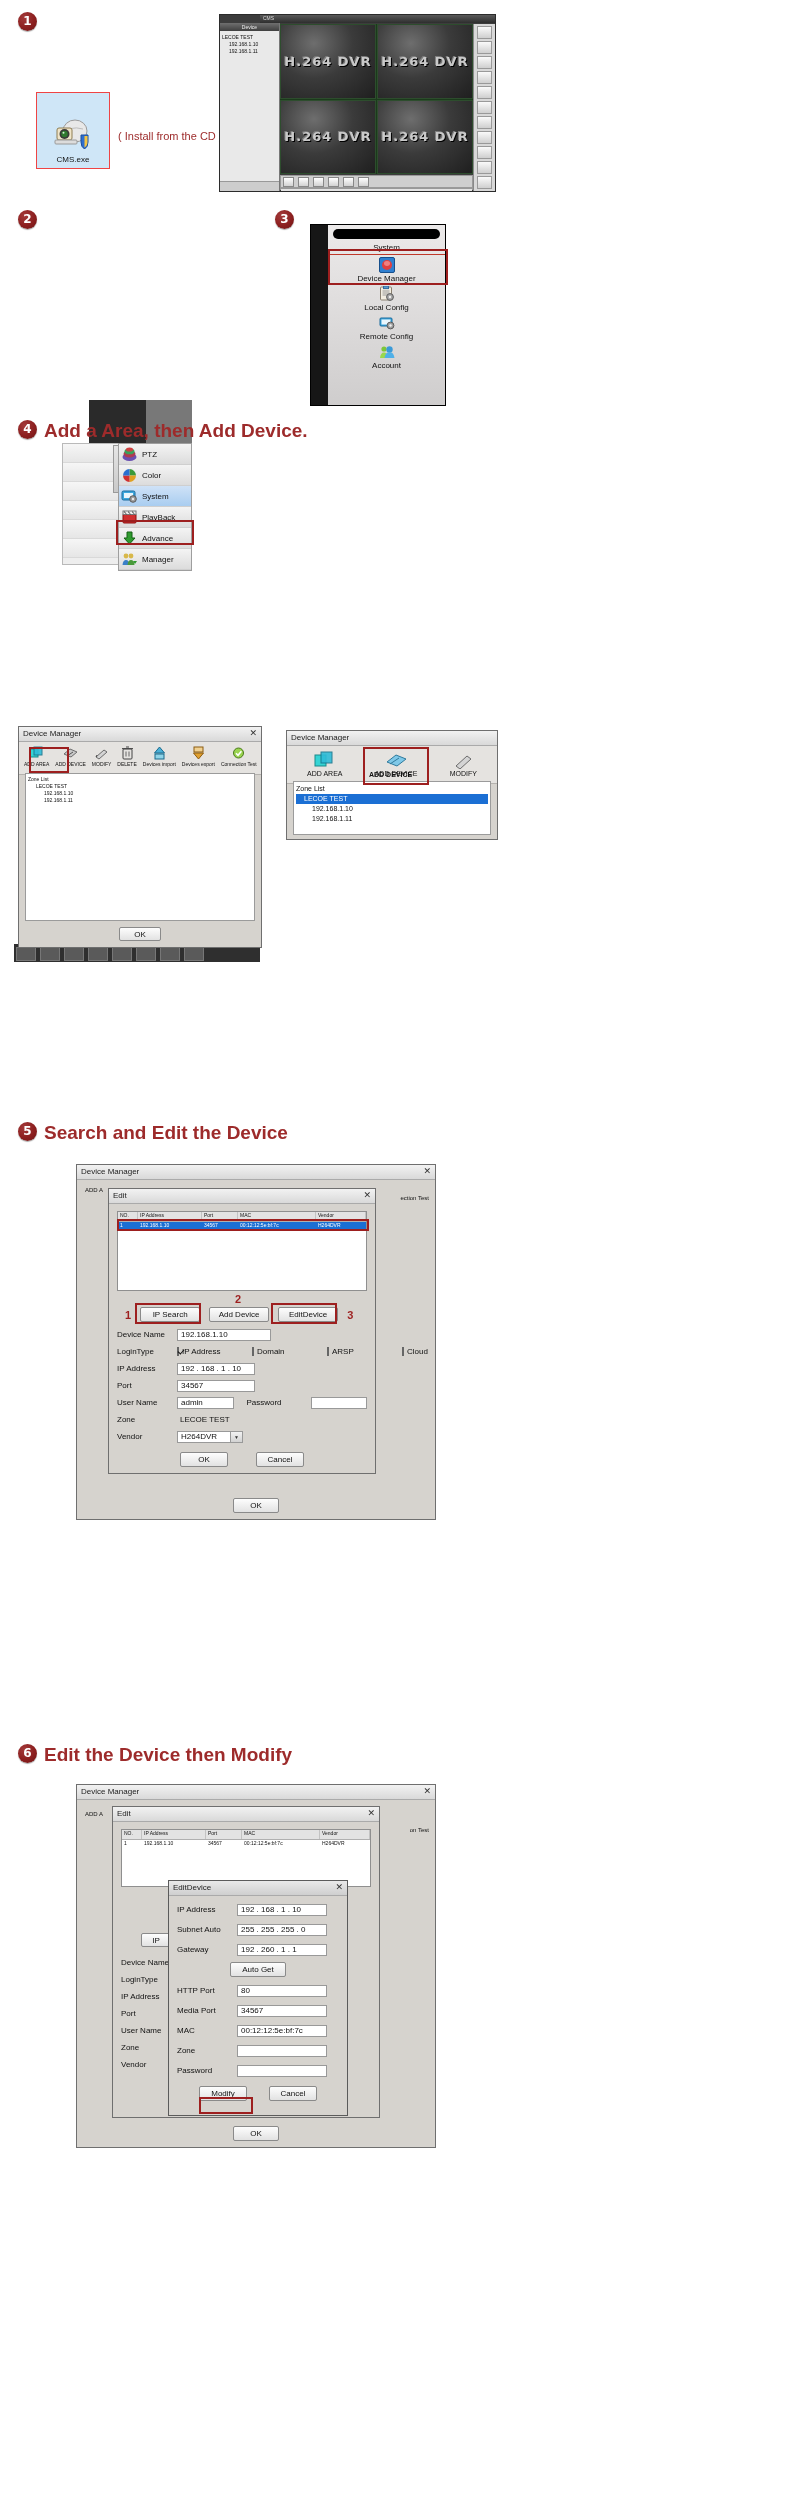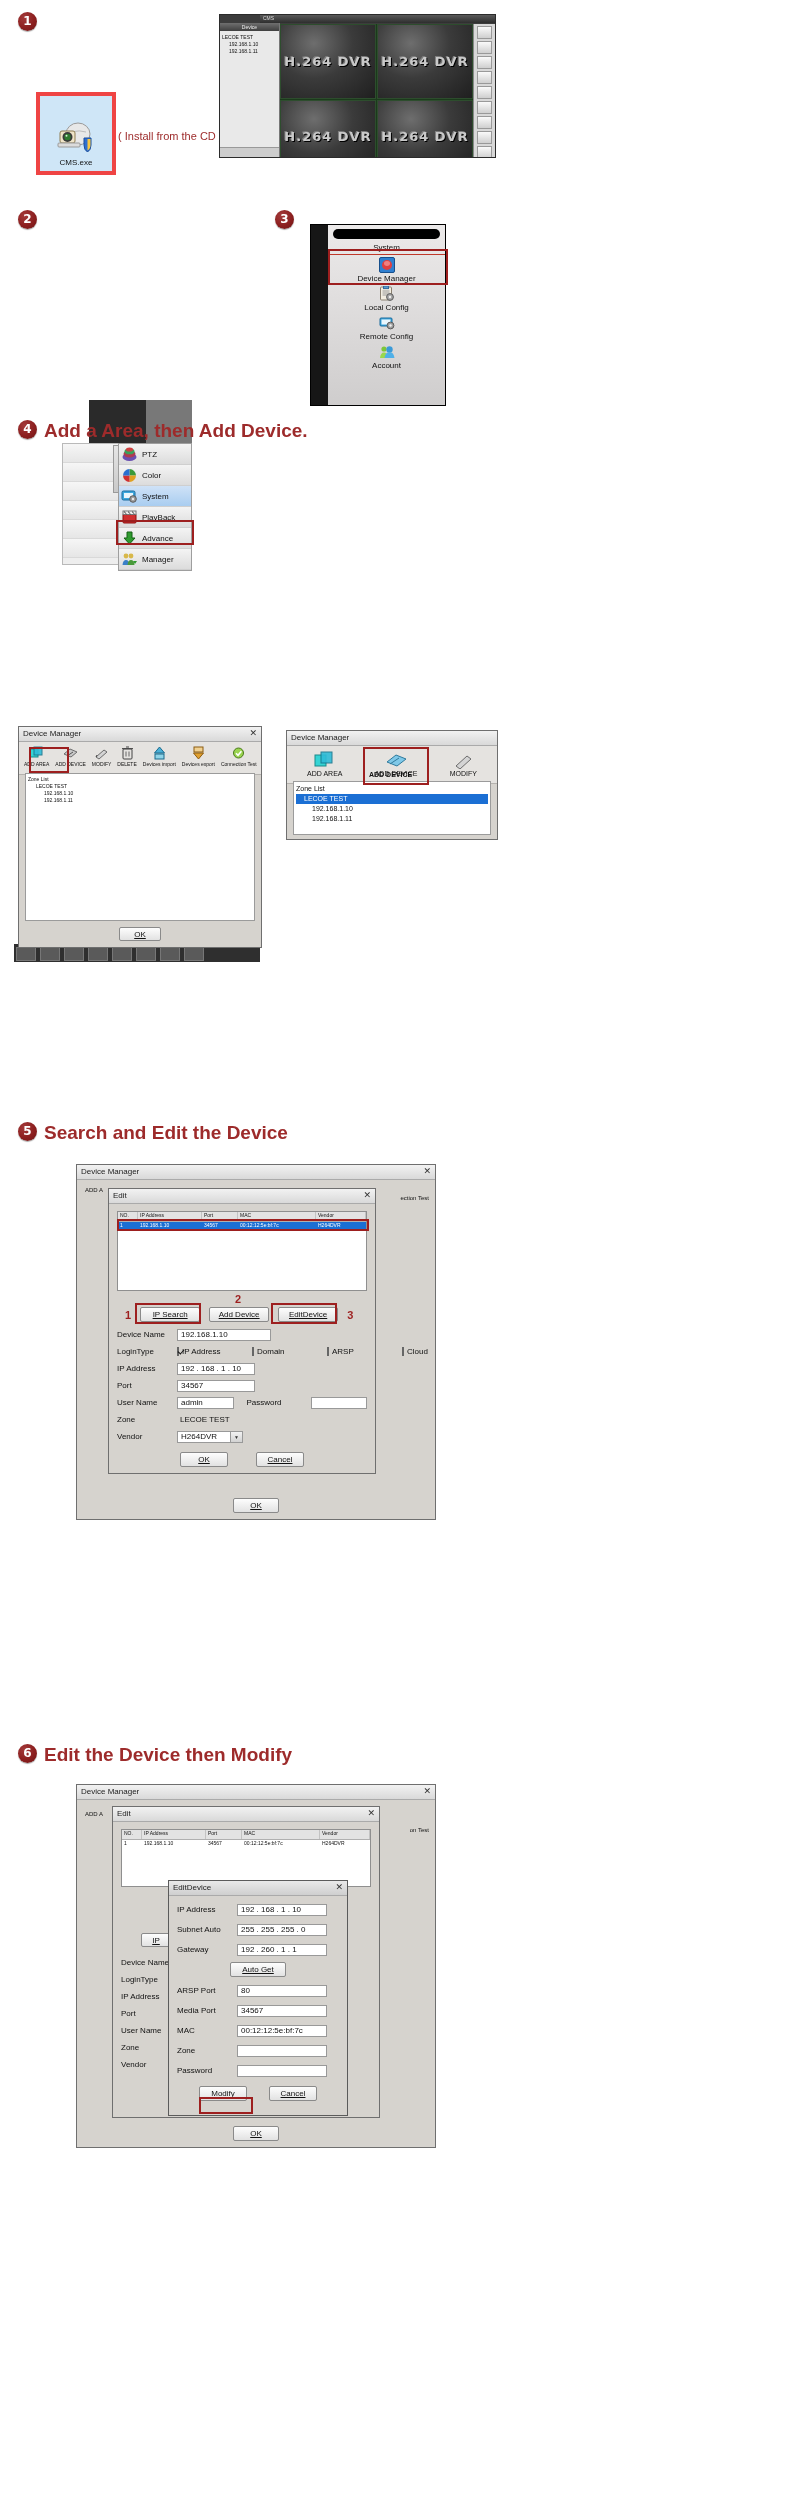--- a/index.html
+++ b/index.html
@@ -17,34 +17,34 @@
     position:absolute;color:#9d2b2b;font-size:19px;font-weight:bold;
     font-family:"Liberation Sans",sans-serif;line-height:25px;white-space:pre;
   }
 
   
   .win{position:absolute;background:#d6d3ce;border:1px solid #6f6f6f;box-sizing:border-box;}
   .win-title{height:15px;background:linear-gradient(#f2f2f2,#d9d9d9);border-bottom:1px solid #aaa;
     font-size:8px;color:#222;padding:2px 0 0 4px;box-sizing:border-box;position:relative;}
   .win-x{position:absolute;right:4px;top:1px;font-size:9px;color:#333;line-height:11px;}
   .btn{background:linear-gradient(#fdfdfd,#e2e2e2);border:1px solid #8a8a8a;border-radius:2px;
-    font-size:8px;text-align:center;color:#111;display:flex;align-items:center;justify-content:center;text-decoration:underline;}
+    font-size:8px;text-align:center;color:#111;display:flex;align-items:center;justify-content:center;}
   .fld{background:#fff;border:1px solid #999;font-size:8px;color:#111;padding:1px 3px;box-sizing:border-box;
     display:flex;align-items:center;}
   .lbl{font-size:8px;color:#111;}
   .redbox{position:absolute;border:2px solid #9d1f1f;box-sizing:border-box;pointer-events:none;}
   .rednum{position:absolute;color:#9d1f1f;font-size:11px;font-weight:bold;}
 
   
-  #cms-icon{position:absolute;left:36px;top:92px;width:72px;height:75px;background:#cfe6f7;border:4px solid #ef4444;}
+  #cms-icon{position:absolute;left:36px;top:92px;width:72px;height:75px;background:#cfe6f7;border:1px solid #ef4444;}
   #cms-icon .glyph{position:absolute;left:50%;top:26px;transform:translateX(-50%);width:40px;height:32px;}
   #cms-icon .cap{position:absolute;bottom:4px;width:100%;text-align:center;font-size:8px;color:#111;}
   #install-note{position:absolute;left:118px;top:130px;color:#9d2b2b;font-size:11px;white-space:nowrap;}
 
-  #cms-win{position:absolute;left:219px;top:14px;width:277px;height:144px;background:#3c3c3c;
+  #cms-win{position:absolute;left:219px;top:14px;width:277px;height:178px;background:#3c3c3c;
     border:1px solid #2b2b2b;box-sizing:border-box;overflow:hidden;padding-left:40px;}
   #cms-win .tbar{height:8px;background:linear-gradient(#5a5a5a,#2e2e2e);font-size:5px;color:#ddd;padding-left:3px;}
   #cms-win .left{position:absolute;left:0;top:8px;width:59px;bottom:0;background:#e9e9e9;border-right:1px solid #777;}
   #cms-win .left .hdr{height:8px;background:linear-gradient(#6f6f6f,#3f3f3f);color:#eee;font-size:5px;
     text-align:center;line-height:8px;}
   #cms-win .tree{font-size:5px;color:#111;padding:3px 2px;line-height:7px;}
   #cms-win .tree div{white-space:nowrap;}
   #cms-win .grid{position:absolute;left:60px;top:9px;right:22px;height:150px;display:grid;
     grid-template-columns:1fr 1fr;grid-template-rows:1fr 1fr;gap:1px;background:#1b3a1b;}
   .vcell{background:radial-gradient(ellipse at 35% 25%, #6e6e6e 0%, #3b3b3b 45%, #1f1f1f 100%);
@@ -639,21 +639,21 @@
       <div class="fld" style="width:90px;height:12px;">255 . 255 . 255 .  0</div>
     </div>
     <div class="srow">
       <span class="lbl">Gateway</span>
       <div class="fld" style="width:90px;height:12px;">192 . 260 .  1  .  1</div>
     </div>
     <div style="display:flex;justify-content:center;margin:2px 0 6px;">
       <div class="btn" style="width:54px;height:13px;">Auto Get</div>
     </div>
     <div class="srow">
-      <span class="lbl">ARSP Port</span>
+      <span class="lbl">HTTP Port</span>
       <div class="fld" style="width:90px;height:12px;">80</div>
     </div>
     <div class="srow">
       <span class="lbl">Media Port</span>
       <div class="fld" style="width:90px;height:12px;">34567</div>
     </div>
     <div class="srow">
       <span class="lbl">MAC</span>
       <div class="fld" style="width:90px;height:12px;">00:12:12:5e:bf:7c</div>
     </div>

